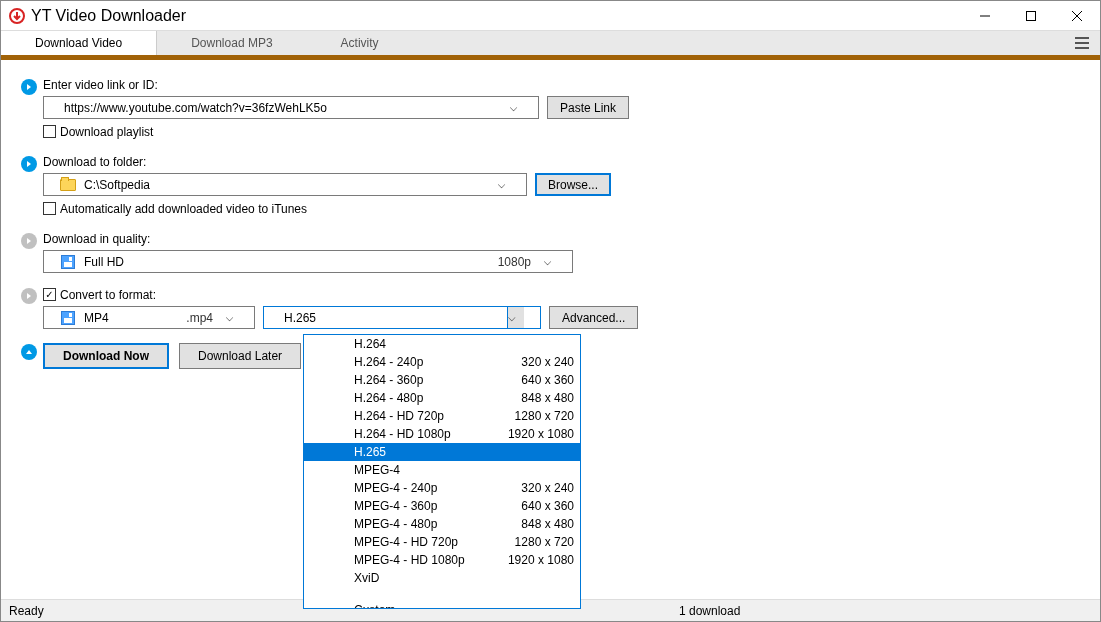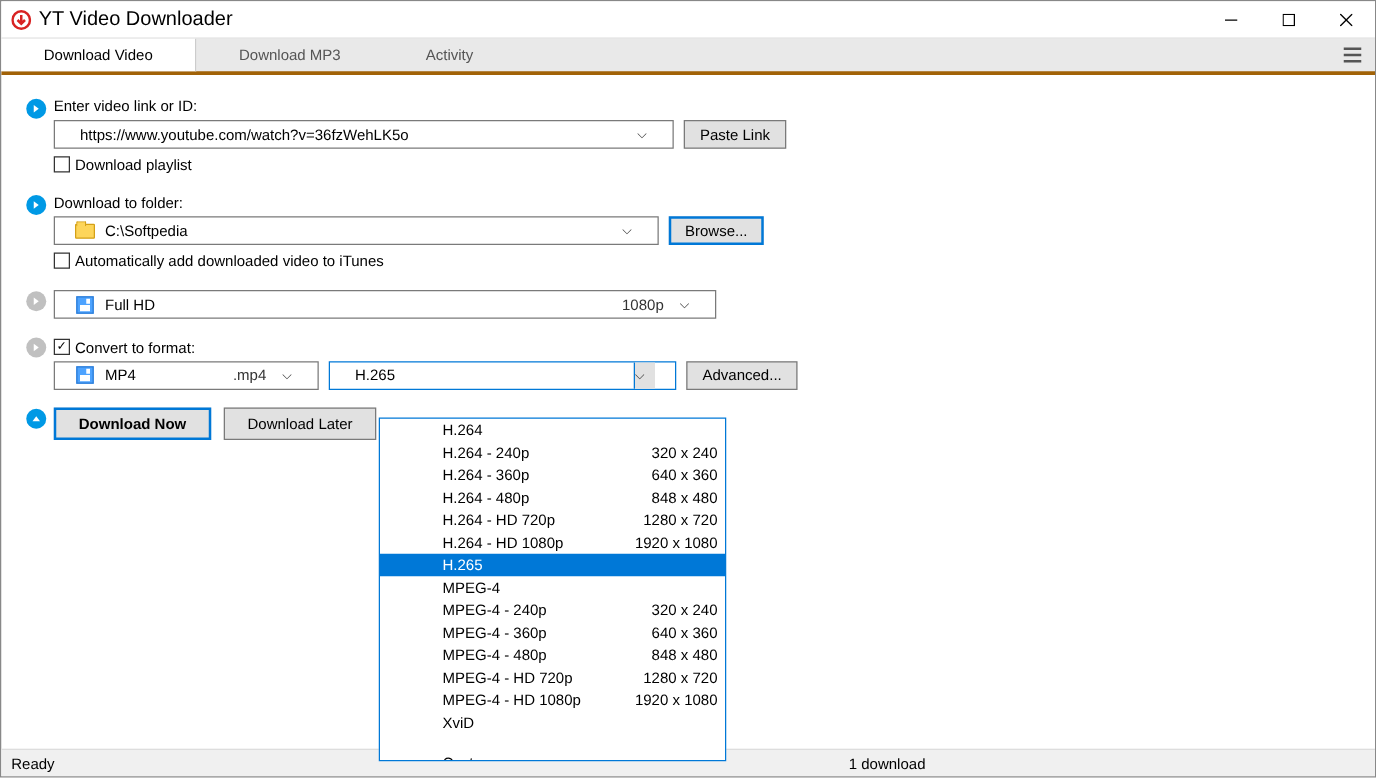--- a/index.html
+++ b/index.html
@@ -6,21 +6,21 @@
     body { background: #fff; width: 1101px; height: 622px; overflow: hidden; border: 1px solid #888; position: relative; }
 
     
     .titlebar { height: 30px; display: flex; align-items: center; padding-left: 8px; background: #fff; border-bottom: 1px solid #ddd; }
     .titlebar-icon { width: 16px; height: 16px; margin-right: 6px; }
     .titlebar-title { flex: 1; font-size: 16px; }
     .win-controls { display: flex; }
     .win-btn { width: 46px; height: 29px; display: flex; align-items: center; justify-content: center; }
 
     
-    .tabstrip { height: 29px; background: #e9e9e9; display: flex; align-items: stretch; border-bottom: 3px solid #a16207; }
+    .tabstrip { height: 29px; background: #e9e9e9; display: flex; align-items: stretch; border-bottom: 5px solid #a16207; }
     .tab { padding: 0 34px; display: flex; align-items: center; color: #555; cursor: pointer; }
     .tab.active { background: #fff; color: #000; border-right: 1px solid #ccc; }
     .tab-spacer { flex: 1; }
     .hamburger { width: 36px; display: flex; align-items: center; justify-content: center; }
     .hamburger svg { width: 18px; height: 18px; }
 
     
     .content { padding: 18px 20px 10px 20px; }
     .section { display: flex; margin-bottom: 14px; }
     .section-icon { width: 22px; flex-shrink: 0; padding-top: 1px; }
@@ -192,20 +192,21 @@
 
   <div class="section">
     <div class="section-icon">
       <div class="step-icon-circle gray">
           <svg viewBox="0 0 8 8">
             <path d="M2 1 L6 4 L2 7 Z" fill="#fff"></path>
           </svg>
         </div>
     </div>
     <div class="section-body">
+      <label class="section-label">Download in quality:</label>
       <div class="row">
         <div class="combo quality">
           <span class="mini-icon">
               <span class="disk-glyph"></span>
             </span>
           <span class="combo-text">Full HD</span>
           <span class="combo-right-text">1080p</span>
           <span class="combo-arrow">⌵</span>
         </div>
       </div>

